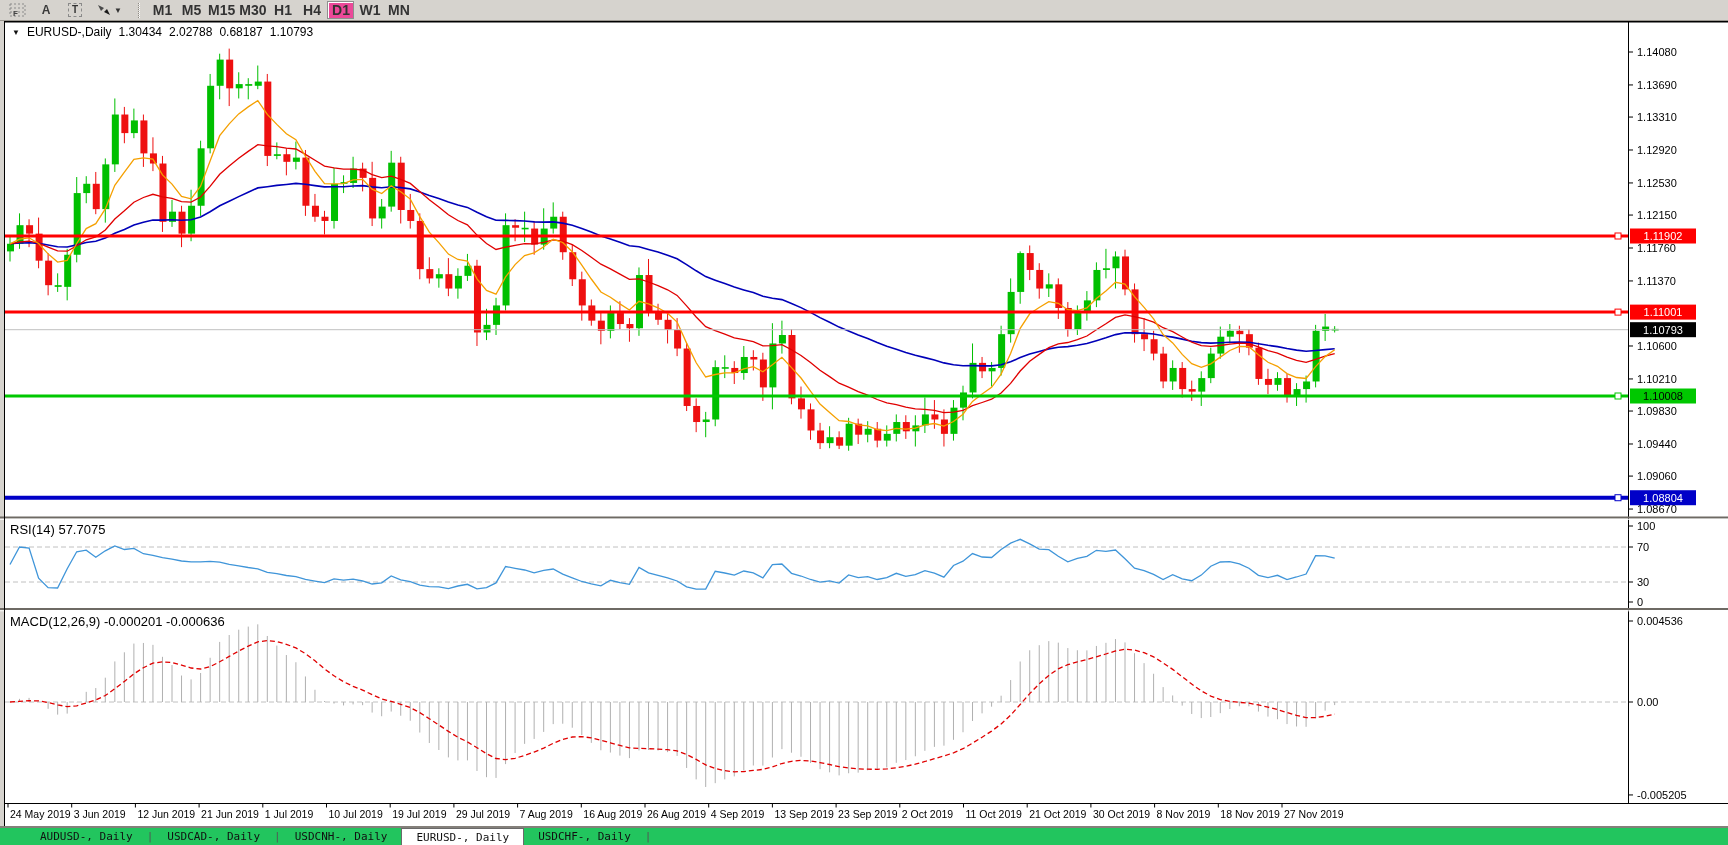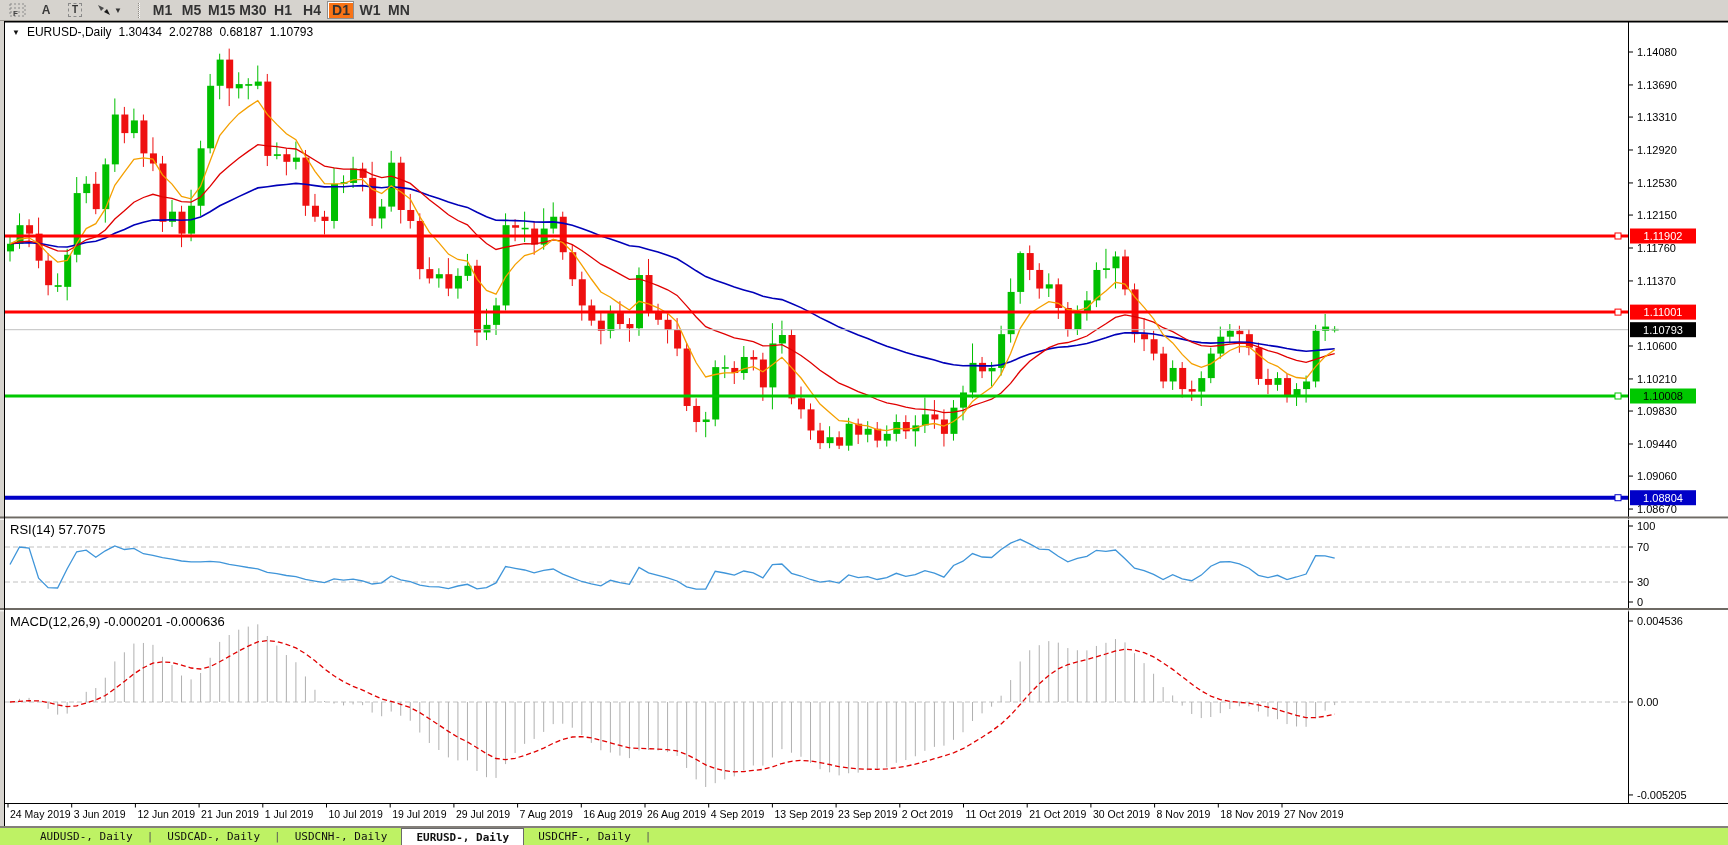--- a/index.html
+++ b/index.html
@@ -9,35 +9,35 @@
   .toolbar{position:absolute;left:0;top:0;width:1728px;height:20px;background:#d6d3ce;
            border-bottom:1px solid #9a968f;display:flex;align-items:center;z-index:5;}
   .tb-btn{width:24px;height:17px;margin-left:5px;display:flex;align-items:center;justify-content:center;
           font-size:12px;font-weight:bold;color:#3a3a3a;}
   .tb-btn svg{display:block}
   .t-box{border:1px dashed #8a8a8a;font-size:10px;padding:0 3px;line-height:12px;color:#333;}
   .caret{font-size:8px;color:#333;margin-left:2px;}
   .tb-sep{height:15px;border-left:1px dotted #8f8b84;border-right:1px dotted #fff;margin:0 7px 0 12px;}
   .tf{min-width:25px;height:16px;margin-left:2px;display:flex;align-items:center;justify-content:center;
       font-size:14px;font-weight:bold;color:#333;border:1px solid transparent;}
-  .tf.active{background:#f97316;border:1px solid #8e8e8e;box-shadow:inset 1px 1px 0 #ffffff;}
+  .tf.active{background:#ec4899;border:1px solid #8e8e8e;box-shadow:inset 1px 1px 0 #ffffff;}
   
   #chart-svg{position:absolute;left:0;top:0;z-index:1;}
   .chart-title{position:absolute;left:12px;top:25px;z-index:3;font-size:12px;display:flex;gap:7px;align-items:center;}
   .chart-title .tri{font-size:8px;color:#111;}
   .pane-label{position:absolute;left:10px;z-index:3;font-size:13px;color:#000;}
   .rsi-label{top:522px;}
   .macd-label{top:614px;}
   
-  .tabbar{position:absolute;left:0;bottom:0;width:1728px;height:17px;background:#bef264;
+  .tabbar{position:absolute;left:0;bottom:0;width:1728px;height:17px;background:#22c55e;
           border-top:1px solid #84807a;display:flex;align-items:stretch;z-index:5;
           font-family:"DejaVu Sans Mono",monospace;font-size:11px;}
   .tabbar .pad{width:26px;}
   .tab{display:flex;align-items:center;padding:0 14px;color:#111;}
-  .tab.active{background:#ffffff;font-weight:bold;border:1px solid #6a6a6a;border-bottom:none;
+  .tab.active{background:#ffffff;font-weight:normal;border:1px solid #6a6a6a;border-bottom:none;
               box-shadow:inset 1px 1px 0 #fff;}
   .tabsep{display:flex;align-items:center;color:#555;}
 </style>
 </head>
 <body>
 
 <div class="screen">
 
   <div class="toolbar">
     <div class="tb-btn">

